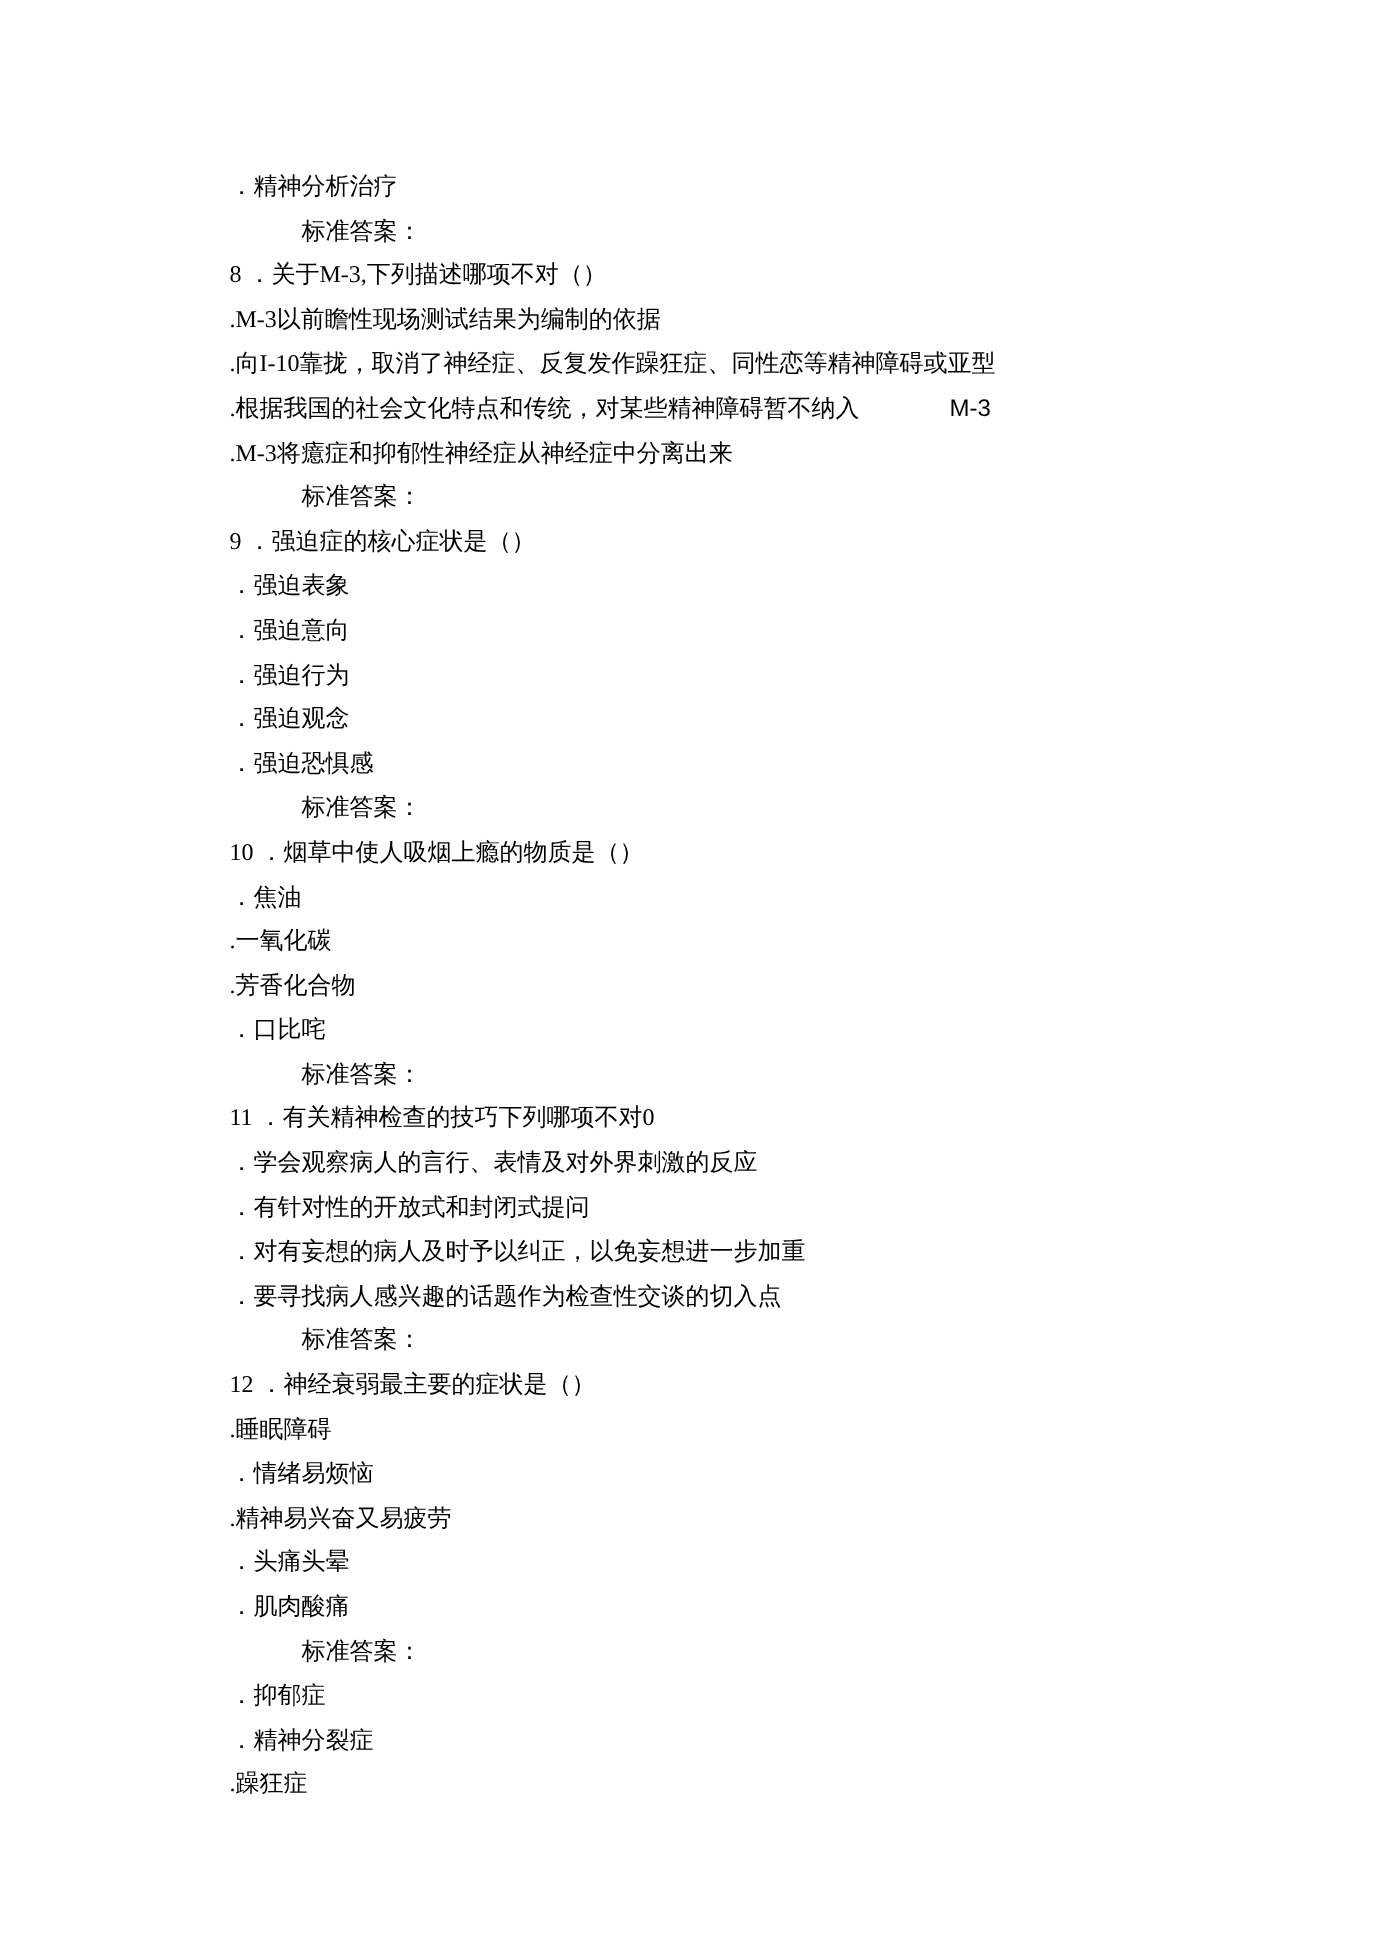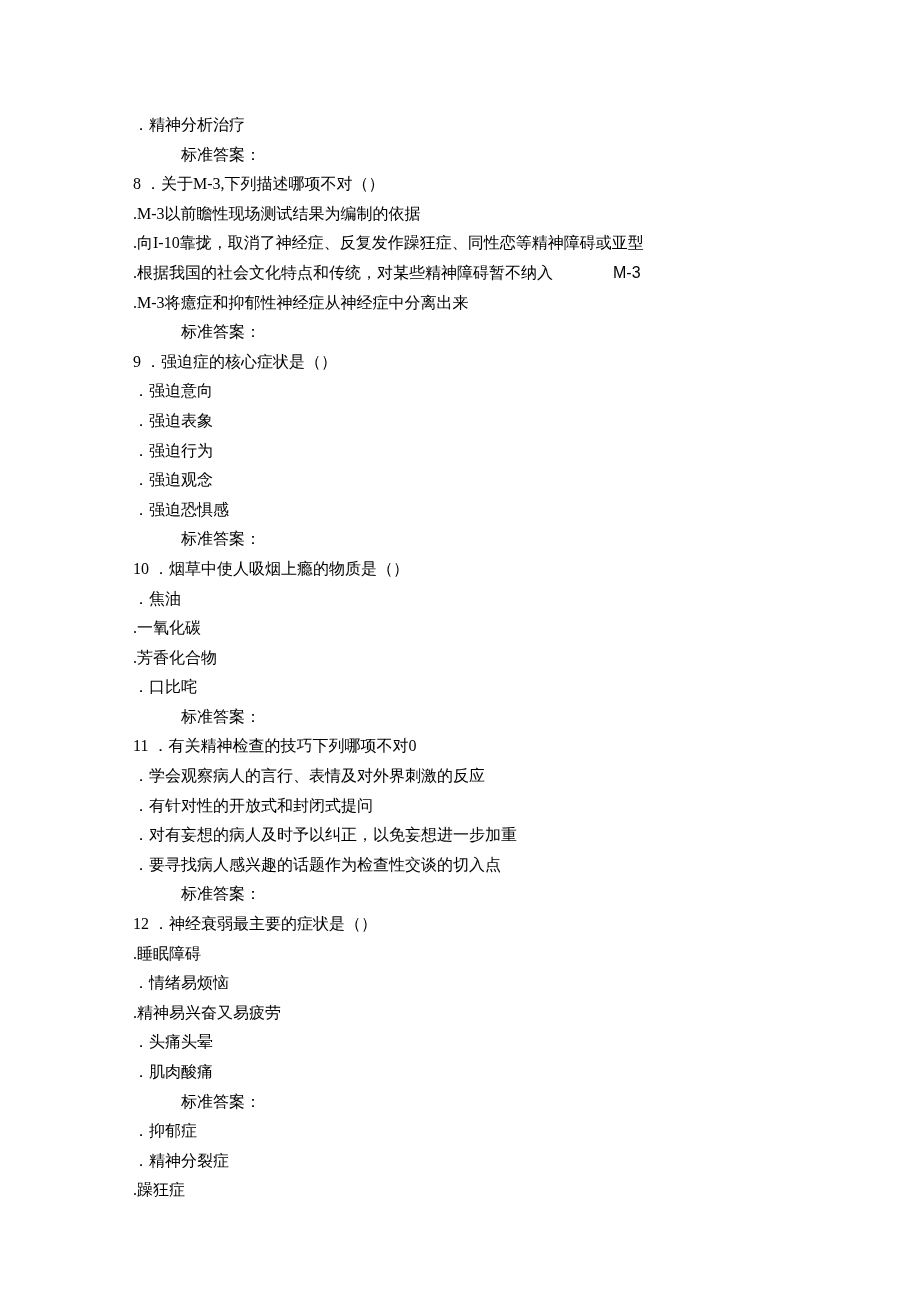--- a/index.html
+++ b/index.html
@@ -11,20 +11,21 @@
       background: #ffffff;
       font-family: "SimSun", "宋体", serif;
       font-size: 16px;
       line-height: 1.85;
       color: #000000;
       width: 920px;
       padding: 110px 125px 60px 133px;
     }
     .line {
       display: block;
+      margin-left: 20px;
     }
     .indent-1 {
       padding-left: 48px;
     }
     .m3-right {
       display: inline-block;
       margin-left: 60px;
       font-family: Arial, sans-serif;
     }
   </style>
@@ -34,22 +35,22 @@
 <div id="content">
     <div class="line"><span>．精神分析治疗</span></div>
     <div class="line indent-1"><span>标准答案：</span></div>
     <div class="line"><span>8 ．关于M-3,下列描述哪项不对（）</span></div>
     <div class="line"><span>.M-3以前瞻性现场测试结果为编制的依据</span></div>
     <div class="line"><span>.向I-10靠拢，取消了神经症、反复发作躁狂症、同性恋等精神障碍或亚型</span></div>
     <div class="line"><span>.根据我国的社会文化特点和传统，对某些精神障碍暂不纳入</span><span class="m3-right">M-3</span></div>
     <div class="line"><span>.M-3将癔症和抑郁性神经症从神经症中分离出来</span></div>
     <div class="line indent-1"><span>标准答案：</span></div>
     <div class="line"><span>9 ．强迫症的核心症状是（）</span></div>
+    <div class="line"><span>．强迫表象</span></div>
     <div class="line"><span>．强迫意向</span></div>
-    <div class="line"><span>．强迫表象</span></div>
     <div class="line"><span>．强迫行为</span></div>
     <div class="line"><span>．强迫观念</span></div>
     <div class="line"><span>．强迫恐惧感</span></div>
     <div class="line indent-1"><span>标准答案：</span></div>
     <div class="line"><span>10 ．烟草中使人吸烟上瘾的物质是（）</span></div>
     <div class="line"><span>．焦油</span></div>
     <div class="line"><span>.一氧化碳</span></div>
     <div class="line"><span>.芳香化合物</span></div>
     <div class="line"><span>．口比咤</span></div>
     <div class="line indent-1"><span>标准答案：</span></div>

